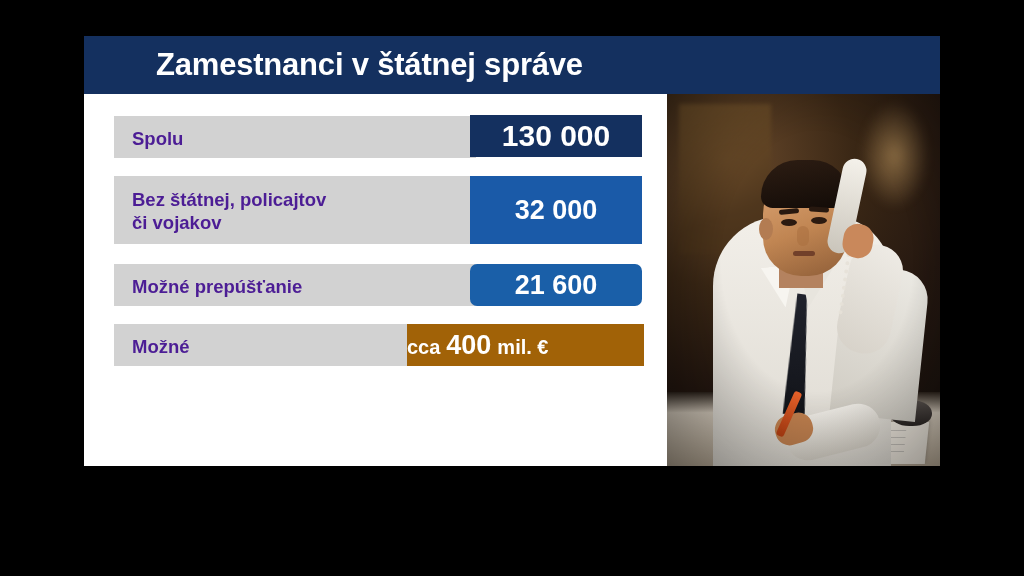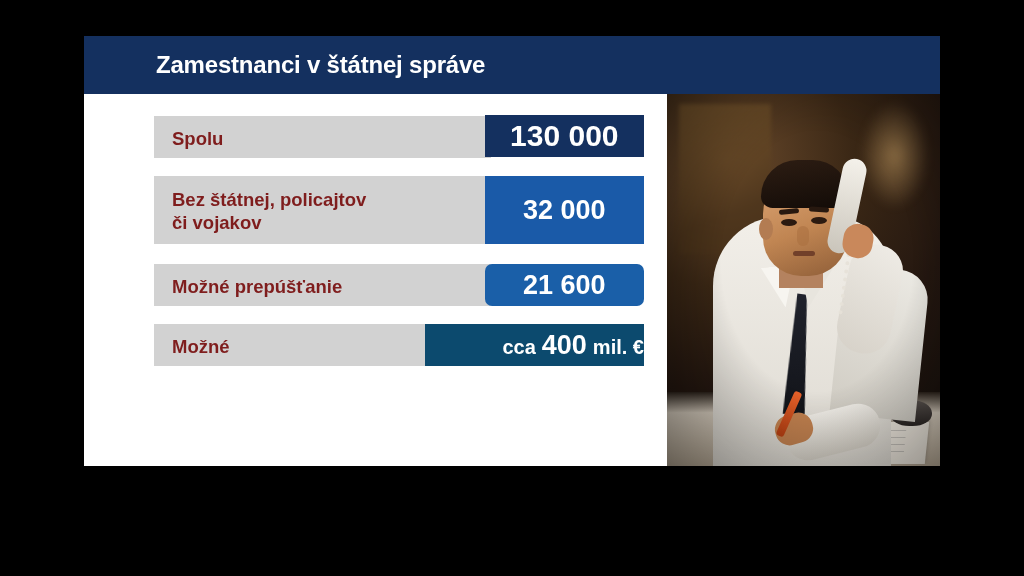--- a/index.html
+++ b/index.html
@@ -33,21 +33,21 @@
     left: 0;
     top: 0;
     width: 856px;
     height: 58px;
     background: #14305f;
     display: flex;
     align-items: center;
   }
   .title-text {
     color: #ffffff;
-    font-size: 24px;
+    font-size: 31px;
     font-weight: bold;
     letter-spacing: -0.2px;
     margin-left: 72px;
     white-space: nowrap;
   }
   .body-area {
     position: absolute;
     left: 0;
     top: 58px;
     width: 856px;
@@ -70,29 +70,28 @@
     width: 530px;
   }
   .row {
     position: relative;
     display: flex;
     align-items: stretch;
     margin-bottom: 18px;
   }
   .row-label {
     background: #d2d2d2;
-    color: #7f1d1d;
+    color: #4c1d95;
     font-size: 18.5px;
     font-weight: bold;
     display: flex;
     align-items: center;
     box-sizing: border-box;
     padding: 4px 0 0 18px;
     line-height: 1.22;
-    margin-left: 40px;
   }
   .row-value {
     color: #ffffff;
     font-weight: bold;
     display: flex;
     align-items: center;
     justify-content: center;
     box-sizing: border-box;
     white-space: nowrap;
   }
@@ -125,25 +124,25 @@
     background: #1a5fa8;
     font-size: 27px;
     margin-left: -6px;
     border-radius: 7px;
   }
 
   
   .r4 .row-label { width: 300px; height: 42px; }
   .r4 .row-value {
     width: 238px; height: 42px;
-    background: #0c4a6e;
+    background: #a16207;
     margin-left: -6px;
     font-size: 0;
     padding-left: 0;
-    justify-content: flex-end;
+    justify-content: flex-start;
   }
   .uspora-txt {
     display: flex;
     align-items: baseline;
     gap: 6px;
   }
   .uspora-cca { font-size: 20px; font-weight: bold; }
   .uspora-num { font-size: 27px; font-weight: bold; }
   .uspora-unit { font-size: 20px; font-weight: bold; }
 

